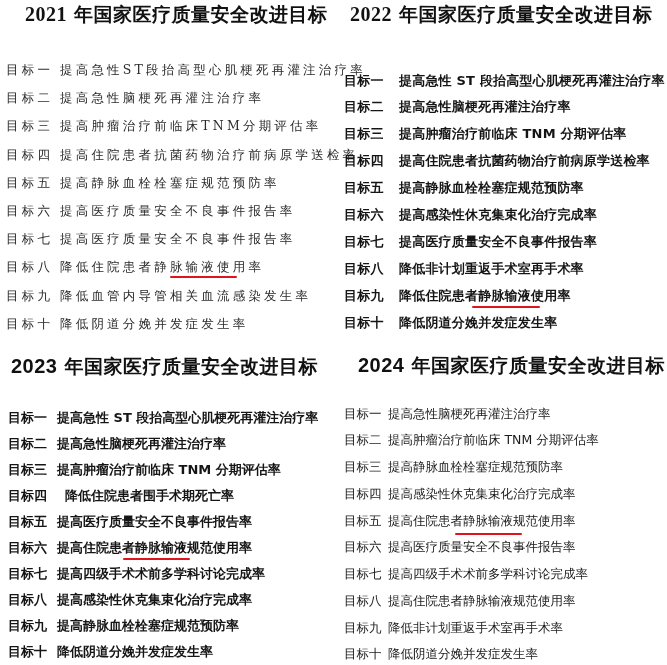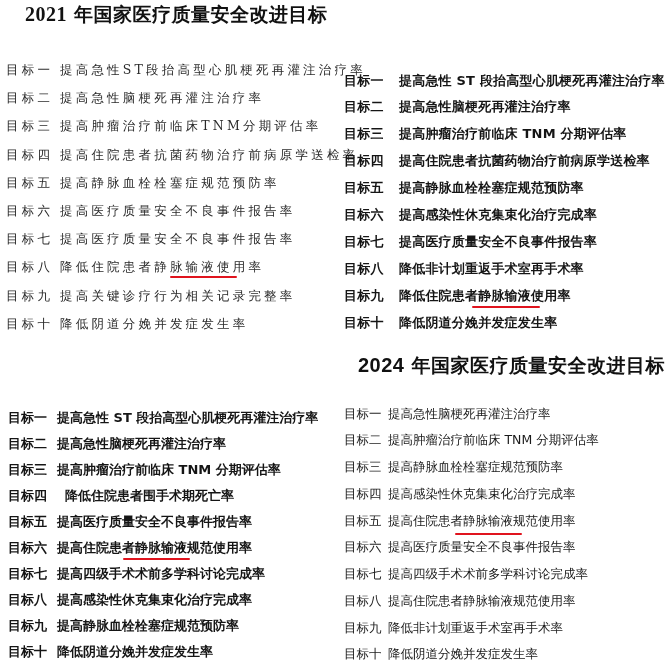--- a/index.html
+++ b/index.html
@@ -63,30 +63,33 @@
   <div class="row" style="left:6px;top:231px;">
       <span class="lbl">目标七</span>
       <span class="txt" style="left:54px;">提高医疗质量安全不良事件报告率</span>
     </div>
   <div class="row" style="left:6px;top:259px;">
       <span class="lbl">目标八</span>
       <span class="txt" style="left:54px;">降低住院患者静脉输液使用率</span>
     </div>
   <div class="row" style="left:6px;top:288px;">
       <span class="lbl">目标九</span>
-      <span class="txt" style="left:54px;">提高关键诊疗行为相关记录完整率</span>
+      <span class="txt" style="left:54px;">降低血管内导管相关血流感染发生率</span>
     </div>
   <div class="row" style="left:6px;top:316px;">
       <span class="lbl">目标十</span>
       <span class="txt" style="left:54px;">降低阴道分娩并发症发生率</span>
     </div>
   <div class="underline" style="left:170px;top:276px;width:67px;"></div>
 </section>
 
 <section class="panel p2022" style="left:0;top:0;width:667px;height:340px;">
+  <h1 class="title" style="left:350px;top:3px;margin:0;">
+    <span class="yr">2022</span><span> 年国家医疗质量安全改进目标</span>
+  </h1>
   <div class="row" style="left:344px;top:73px;">
       <span class="lbl">目标一</span>
       <span class="txt" style="left:55px;">提高急性 ST 段抬高型心肌梗死再灌注治疗率</span>
     </div>
   <div class="row" style="left:344px;top:99px;">
       <span class="lbl">目标二</span>
       <span class="txt" style="left:55px;">提高急性脑梗死再灌注治疗率</span>
     </div>
   <div class="row" style="left:344px;top:126px;">
       <span class="lbl">目标三</span>
@@ -117,20 +120,23 @@
       <span class="txt" style="left:55px;">降低住院患者静脉输液使用率</span>
     </div>
   <div class="row" style="left:344px;top:315px;">
       <span class="lbl">目标十</span>
       <span class="txt" style="left:55px;">降低阴道分娩并发症发生率</span>
     </div>
   <div class="underline" style="left:472px;top:306px;width:68px;"></div>
 </section>
 
 <section class="panel p2023" style="left:0;top:340px;width:335px;height:325px;">
+  <h1 class="title" style="left:11px;top:15px;margin:0;">
+    <span class="yr" style="font-family:'Liberation Sans',sans-serif;">2023</span><span> 年国家医疗质量安全改进目标</span>
+  </h1>
   <div class="row" style="left:8px;top:70px;">
       <span class="lbl">目标一</span>
       <span class="txt" style="left:49px;">提高急性 ST 段抬高型心肌梗死再灌注治疗率</span>
     </div>
   <div class="row" style="left:8px;top:96px;">
       <span class="lbl">目标二</span>
       <span class="txt" style="left:49px;">提高急性脑梗死再灌注治疗率</span>
     </div>
   <div class="row" style="left:8px;top:122px;">
       <span class="lbl">目标三</span>

